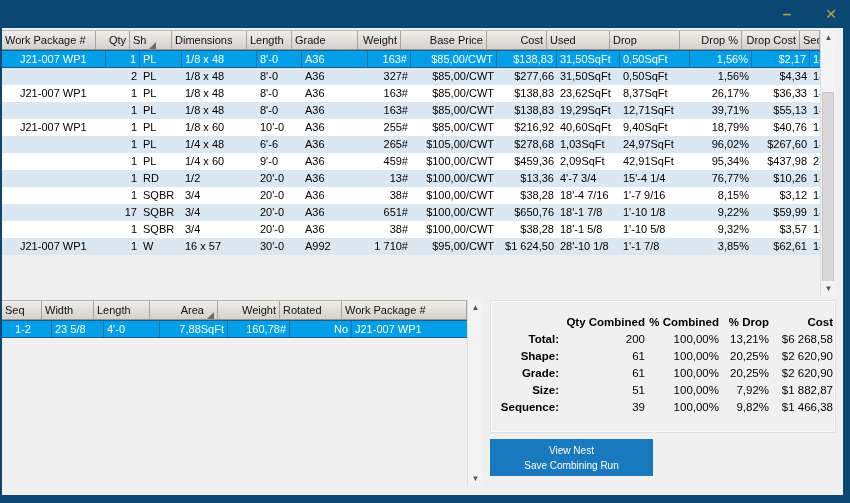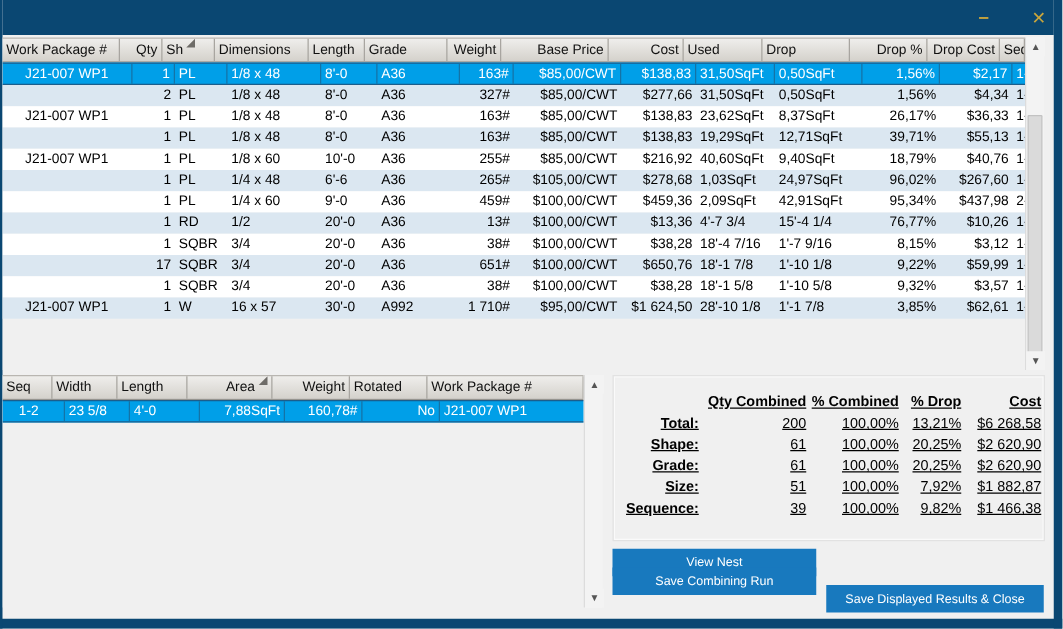--- a/index.html
+++ b/index.html
@@ -7,21 +7,21 @@
   .window { position:relative; width:850px; height:503px; background:#f0f0f0; overflow:hidden;
             border-left:2px solid #0a4772; border-right:7px solid #0a4772; border-bottom:8px solid #0a4772; }
   
   .titlebar { position:absolute; left:-2px; top:0; width:850px; height:28px; background:#0a4772; }
   .tb-btn { position:absolute; top:0; height:28px; line-height:28px; color:#c9a63c; font-size:15px; text-align:center; width:30px; cursor:pointer; }
   .tb-min { right:48px; font-weight:bold; }
   .tb-close { right:4px; font-size:14px; }
   
   .thead, .trow { display:grid; }
   .thead { height:20px; background:linear-gradient(#efeeec,#d4d1cb); border-top:1px solid #b9b6b1; border-bottom:1px solid #96948f; }
-  .hcell { font-size:11px; color:#111; line-height:18px; padding:0 3px; border-right:1px solid #a8a5a0; white-space:nowrap; overflow:hidden; display:flex; align-items:flex-start; gap:3px; }
+  .hcell { font-size:11px; color:#111; line-height:18px; padding:0 3px; border-right:1px solid #a8a5a0; white-space:nowrap; overflow:hidden; display:flex; align-items:flex-end; gap:3px; }
   .hcell.r { justify-content:flex-end; }
   .sort-tri { width:0; height:0; border-left:7px solid transparent; border-bottom:7px solid #6e6c68; display:inline-block; flex:0 0 auto; }
   .trow { height:17px; background:#ffffff; cursor:default;padding-left:10px; }
   .trow.alt { background:#dbe7f1; }
   .trow.sel { background:#009fe8; color:#fff; border-top:1px solid #1b5e8c; border-bottom:1px solid #1b5e8c; height:18px; }
   .tcell { font-size:11px; line-height:16px; padding:0 3px; white-space:nowrap; overflow:hidden; }
   .trow.sel .tcell { border-right:1px solid #1473a6; }
   .tcell.r { text-align:right; }
   .tcell.c { text-align:right; }
   .tcell.first { padding-left:8px; }
@@ -32,21 +32,21 @@
   .bl-region { position:absolute; left:0; top:300px; width:480px; height:186px; background:#f0f0f0; }
   .bl-body { position:absolute; left:0; top:0; width:465px; }
   
   .vscroll { position:absolute; top:0; bottom:0; width:15px; background:#f3f3f3; border-left:1px solid #dcdcdc; }
   .vs-top { right:0; }
   .sb-arrow { position:absolute; left:0; width:15px; height:15px; font-size:8px; color:#555; text-align:center; line-height:15px; background:#f3f3f3; cursor:pointer; }
   .sb-up { top:0; }
   .sb-down { bottom:0; }
   .sb-thumb { position:absolute; left:1px; width:12px; background:#dadada; border:1px solid #c2c2c2; border-radius:1px; cursor:pointer; }
   
-  .summary { position:absolute; left:488px; top:300px; width:346px; height:133px; background:#f0f0f0; border:1px solid #e2e2e2; box-shadow:inset 0 0 0 1px #fafafa;text-decoration:underline; }
+  .summary { position:absolute; left:488px; top:300px; width:346px; height:133px; background:#f0f0f0; border:1px solid #e2e2e2; box-shadow:inset 0 0 0 1px #fafafa; }
   .sum-grid { display:grid; grid-template-columns:66px 86px 74px 50px 64px; padding-top:13px; padding-left:2px; }
   .sum-cell { font-size:11.5px; line-height:17px; text-align:right; white-space:nowrap; color:#000; }
   .sum-cell.hdr, .sum-cell.lbl { font-weight:bold; }
   
   .btn { position:absolute; background:#1879be; color:#fff; border:none; font-family:"Liberation Sans",sans-serif; font-size:10px; text-align:center; cursor:pointer; padding:0 2px; }
   .btn-view { left:488px; top:439px; width:163px; height:22px; }
   .btn-savecomb { left:488px; top:454px; width:163px; height:22px; }
   .btn-rundesc { left:659px; top:436px; width:174px; height:26px; font-size:12px; line-height:13px; }
   .btn-savedisp { left:659px; top:468px; width:174px; height:22px; }
 </style>
@@ -379,15 +379,14 @@
         <div class="sum-cell lbl">Sequence:</div>
         <div class="sum-cell">39</div>
         <div class="sum-cell">100,00%</div>
         <div class="sum-cell">9,82%</div>
         <div class="sum-cell">$1 466,38</div>
       </div>
   </div>
 
   <button class="btn btn-view">View Nest</button>
   <button class="btn btn-savecomb">Save Combining Run</button>
-  <button class="btn btn-savedisp">Save Displayed Results &amp; Close</button>
 
 </div>
 
 </body></html>

